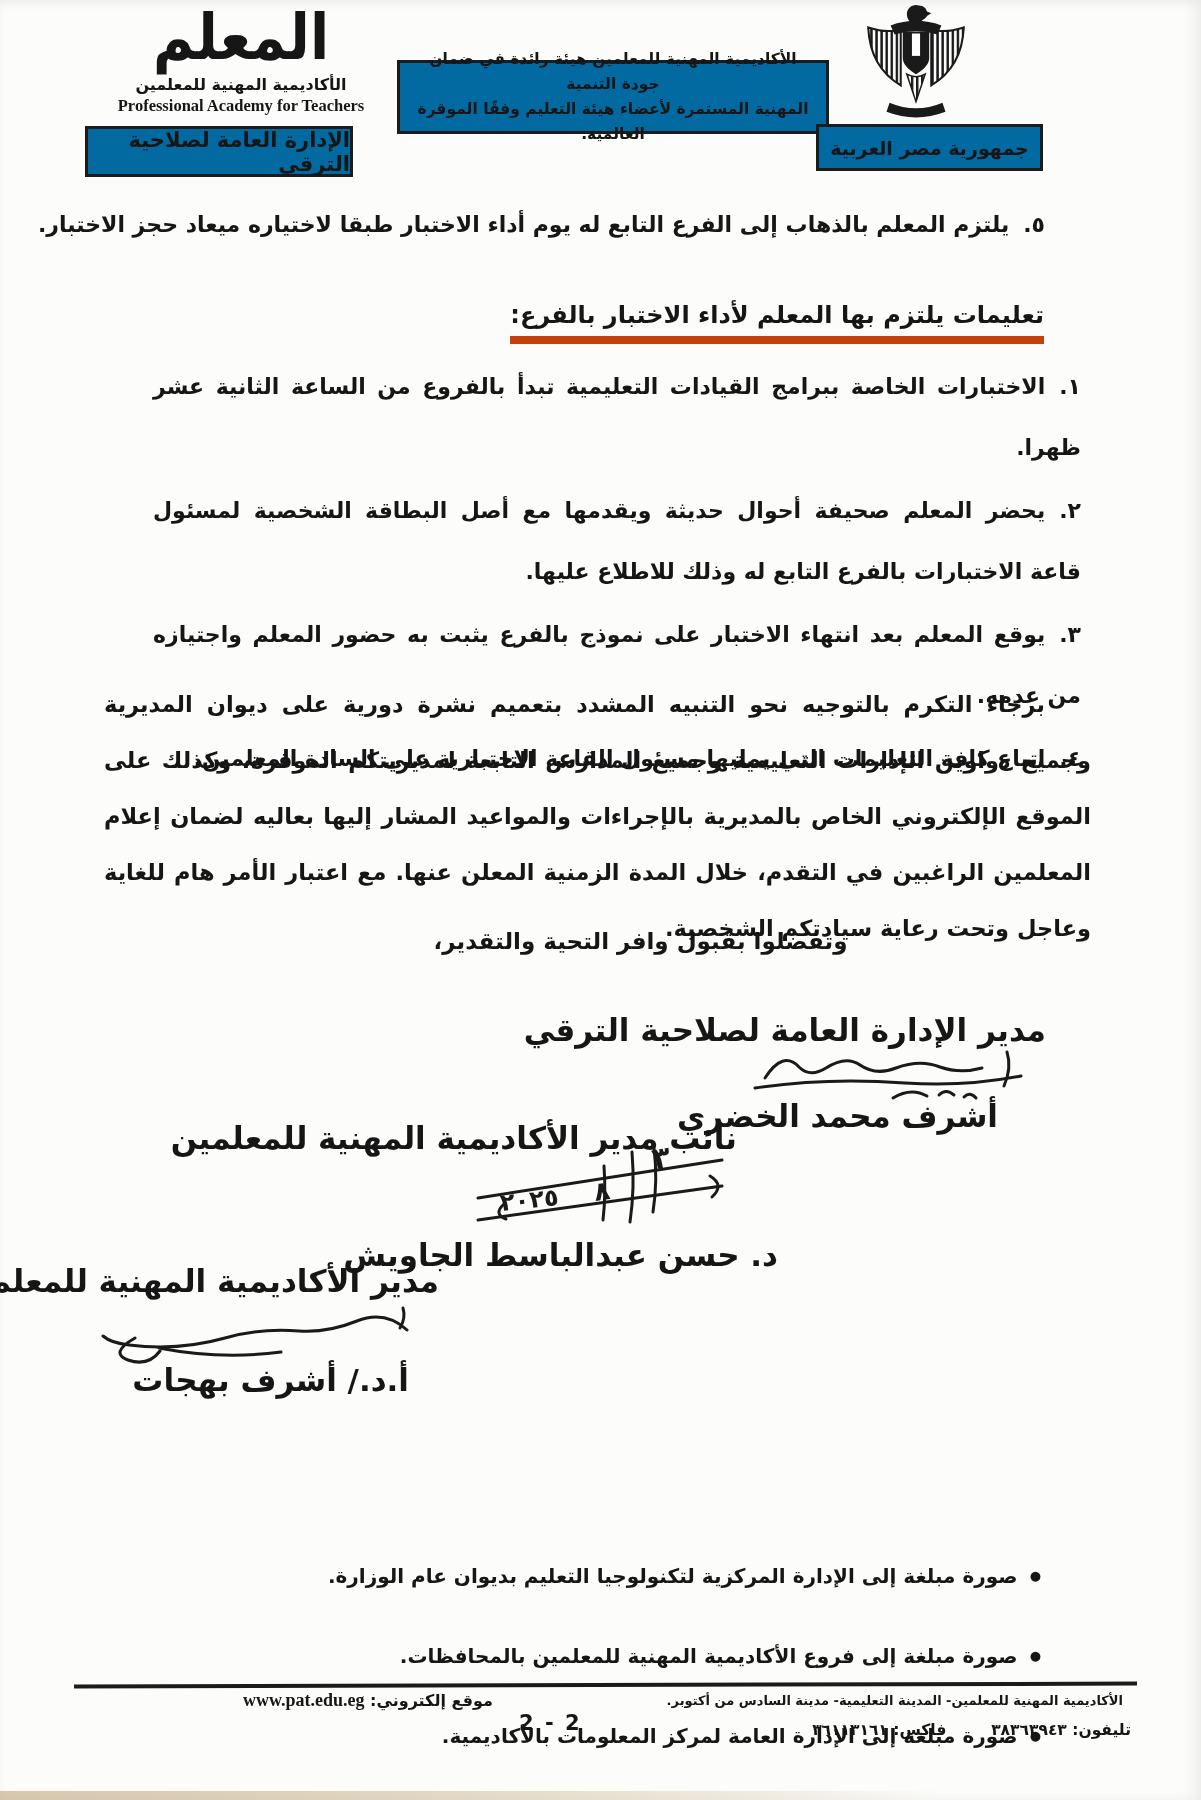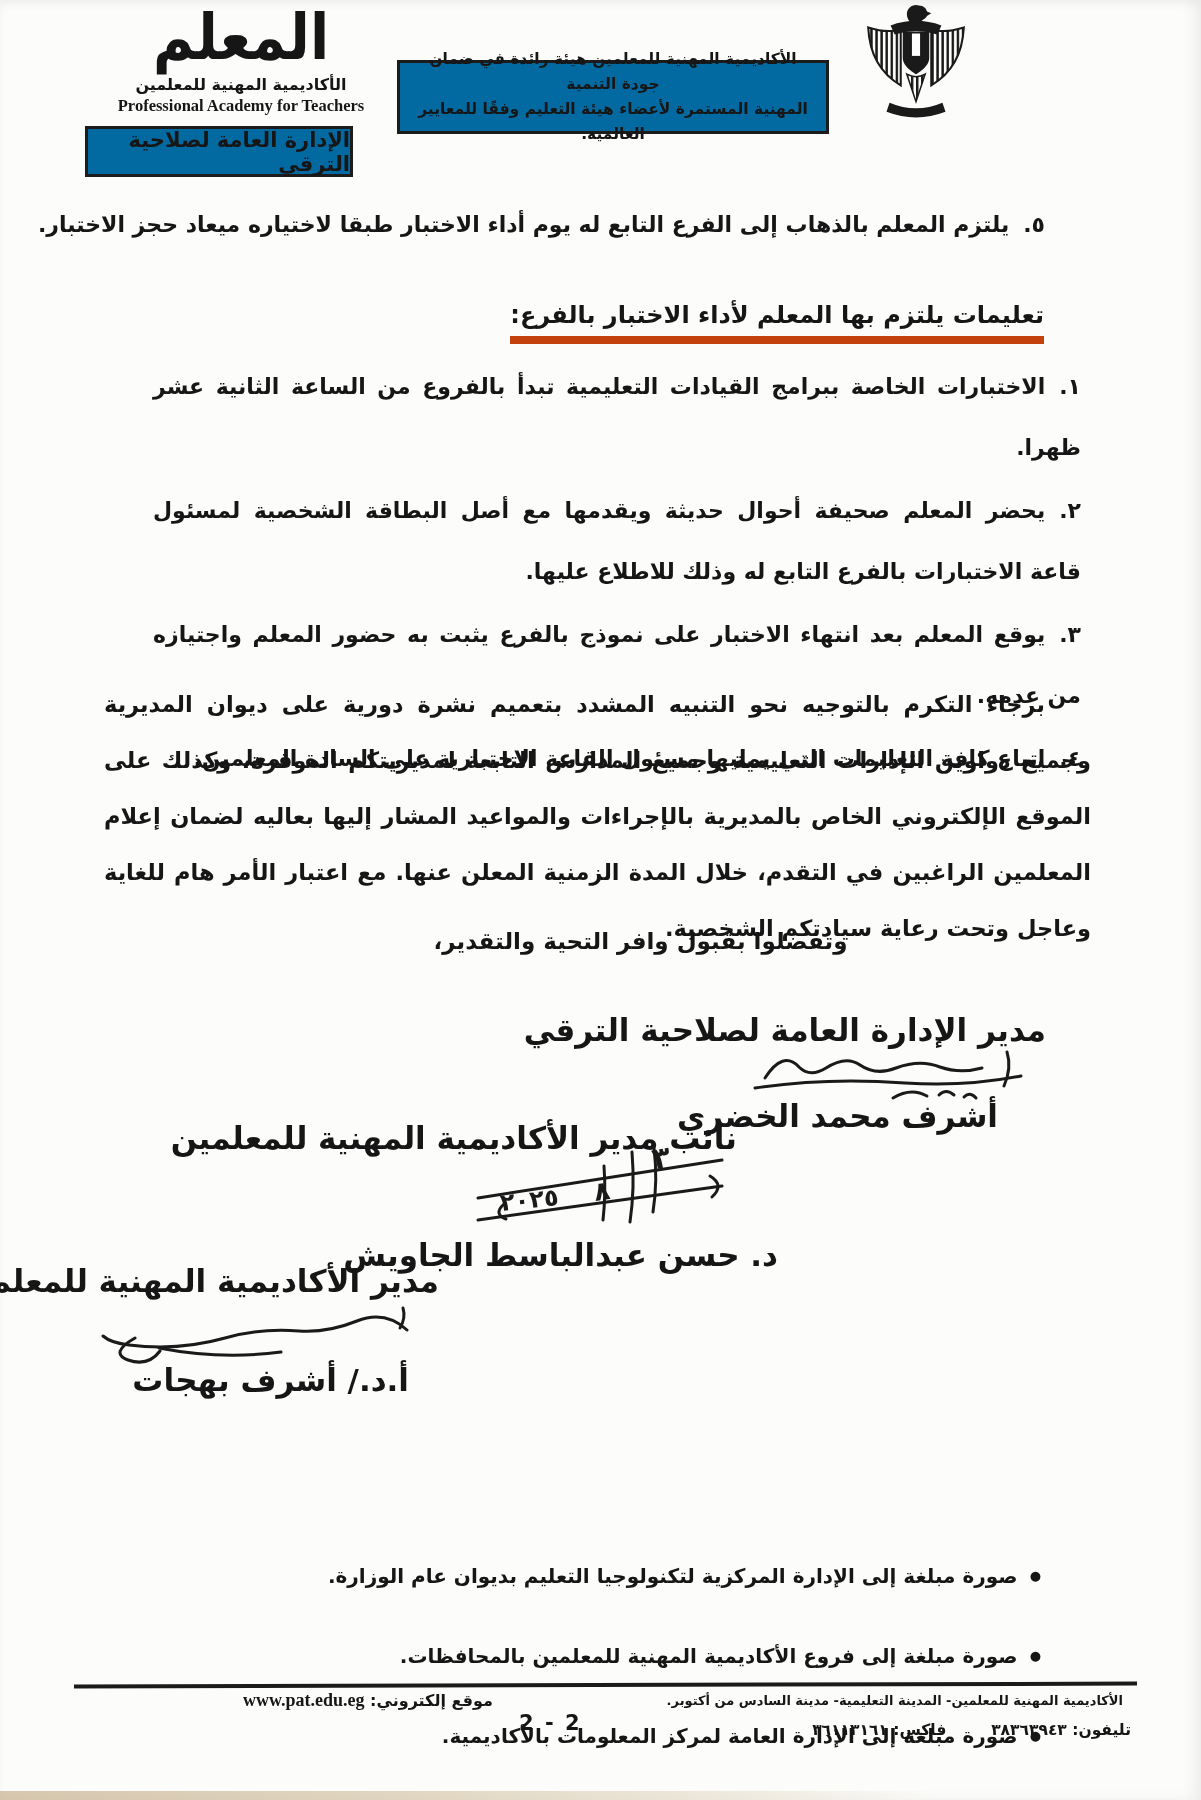--- a/index.html
+++ b/index.html
@@ -68,40 +68,41 @@
   <div class="logo">
     <span class="logo-callig">المعلم</span>
     <span class="logo-ar">الأكاديمية المهنية للمعلمين</span>
     <span class="logo-en">Professional Academy for Teachers</span>
   </div>
 
   <div class="box left-box">الإدارة العامة لصلاحية الترقي</div>
 
   <div class="box center-box">
     <span>الأكاديمية المهنية للمعلمين هيئة رائدة في ضمان جودة التنمية</span>
-    <span>المهنية المستمرة لأعضاء هيئة التعليم وفقًا للمعايير العالمية.</span>
+    <span>المهنية المستمرة لأعضاء هيئة التعليم وفقًا الموقرة العالمية.</span>
   </div>
 
   <svg class="eagle" viewBox="0 0 110 116" aria-hidden="true">
     <defs>
       <pattern id="hatch" width="5" height="6" patternUnits="userSpaceOnUse">
         <rect x="0" y="0" width="2.4" height="6" fill="#1a1a1a"></rect>
       </pattern>
     </defs>
     <path d="M55 2 c-5 0 -9 4 -9 9 c0 4 2 7 5 9 l5 1 8 -6 c4 -3 2 -10 -3 -12 z" fill="#1a1a1a"></path>
     <path d="M57 5 l13 5 -11 7 z" fill="#1a1a1a"></path>
     <path d="M30 22 q25 -9 50 0 l-4 9 q-21 -7 -42 0 z" fill="#1a1a1a"></path>
     <path d="M8 24 q16 5 26 3 l6 2 0 52 q-15 -9 -23 -23 q-8 -14 -9 -34 z" fill="url(#hatch)" stroke="#1a1a1a" stroke-width="2"></path>
     <path d="M102 24 q-16 5 -26 3 l-6 2 0 52 q15 -9 23 -23 q8 -14 9 -34 z" fill="url(#hatch)" stroke="#1a1a1a" stroke-width="2"></path>
     <path d="M42 28 h26 v26 c0 9 -13 16 -13 16 s-13 -7 -13 -16 z" fill="#1a1a1a"></path>
     <rect x="51" y="30" width="8" height="22" fill="#ffffff"></rect>
     <path d="M46 70 l9 27 9 -27 q-9 5 -18 0 z" fill="url(#hatch)" stroke="#1a1a1a" stroke-width="1.5"></path>
     <path d="M29 98 q26 11 52 0 l3 9 q-29 11 -58 0 z" fill="#1a1a1a"></path>
   </svg>
 
+  <div class="box right-box">جمهورية مصر العربية</div>
 
   <div class="item5">
     <span class="num">٥.</span><span>يلتزم المعلم بالذهاب إلى الفرع التابع له يوم أداء الاختبار طبقا لاختياره ميعاد حجز الاختبار.</span>
   </div>
 
   <div class="heading">
     <span>تعليمات يلتزم بها المعلم لأداء الاختبار بالفرع:</span>
   </div>
 
   <ol class="instructions">

